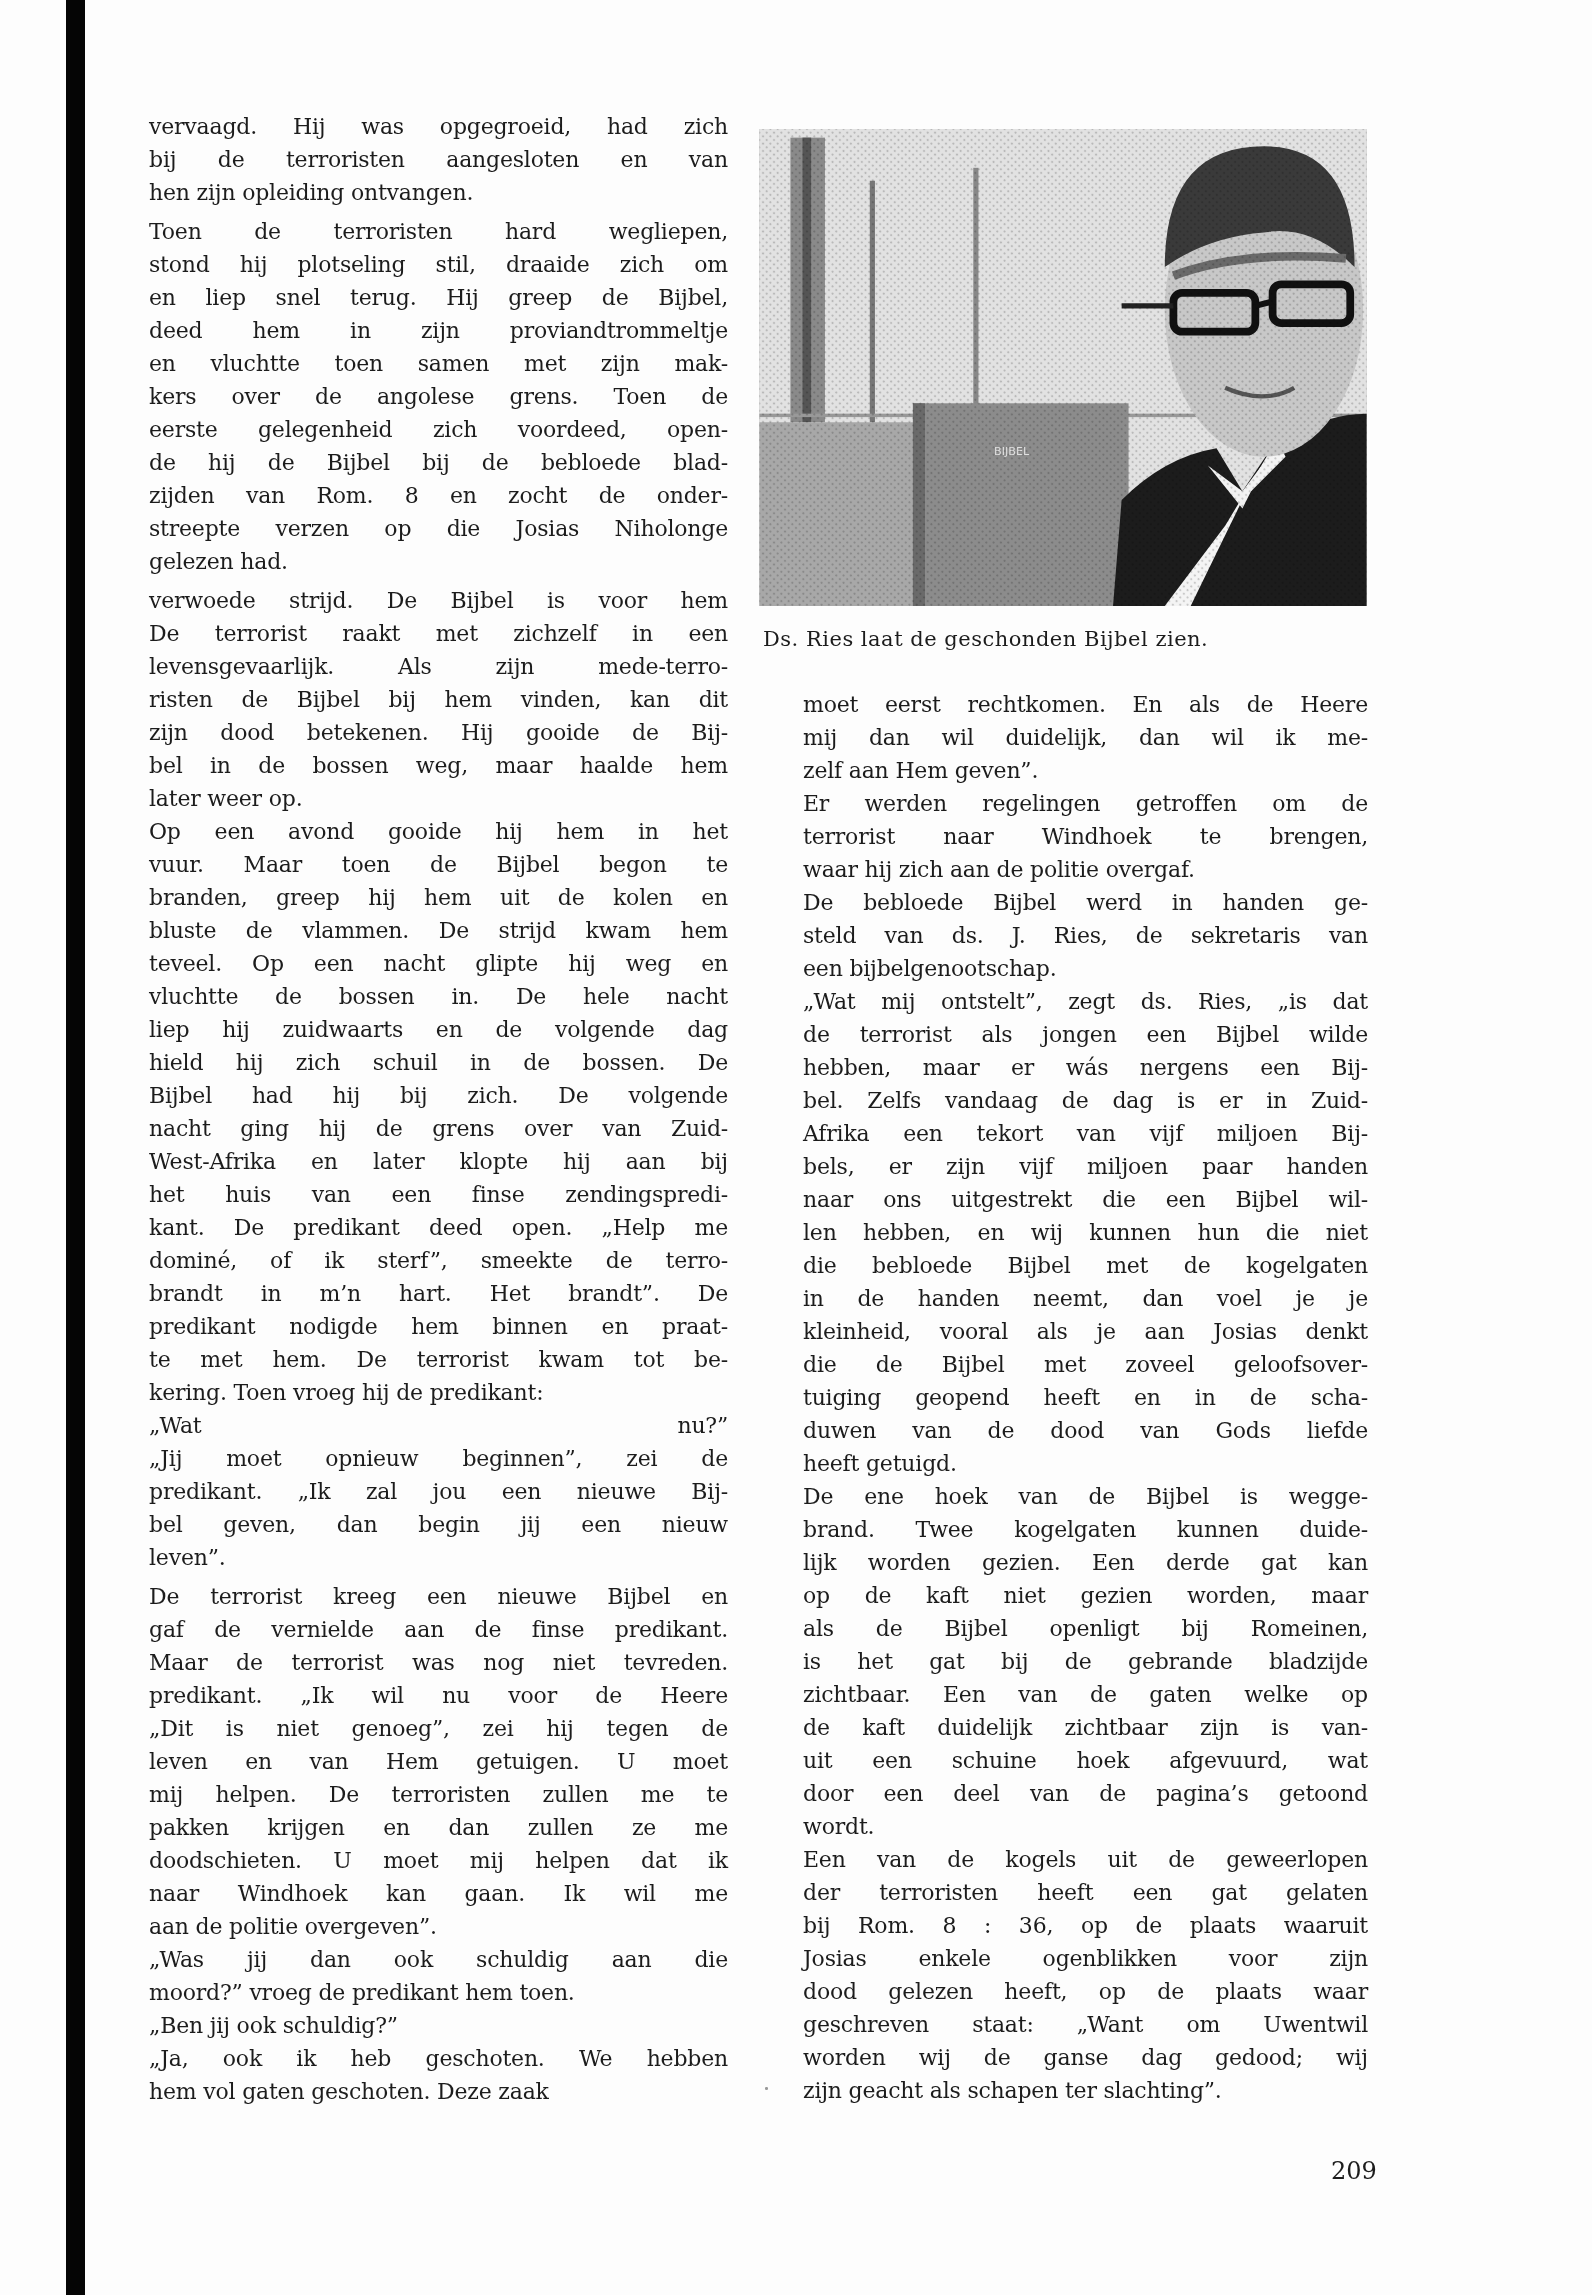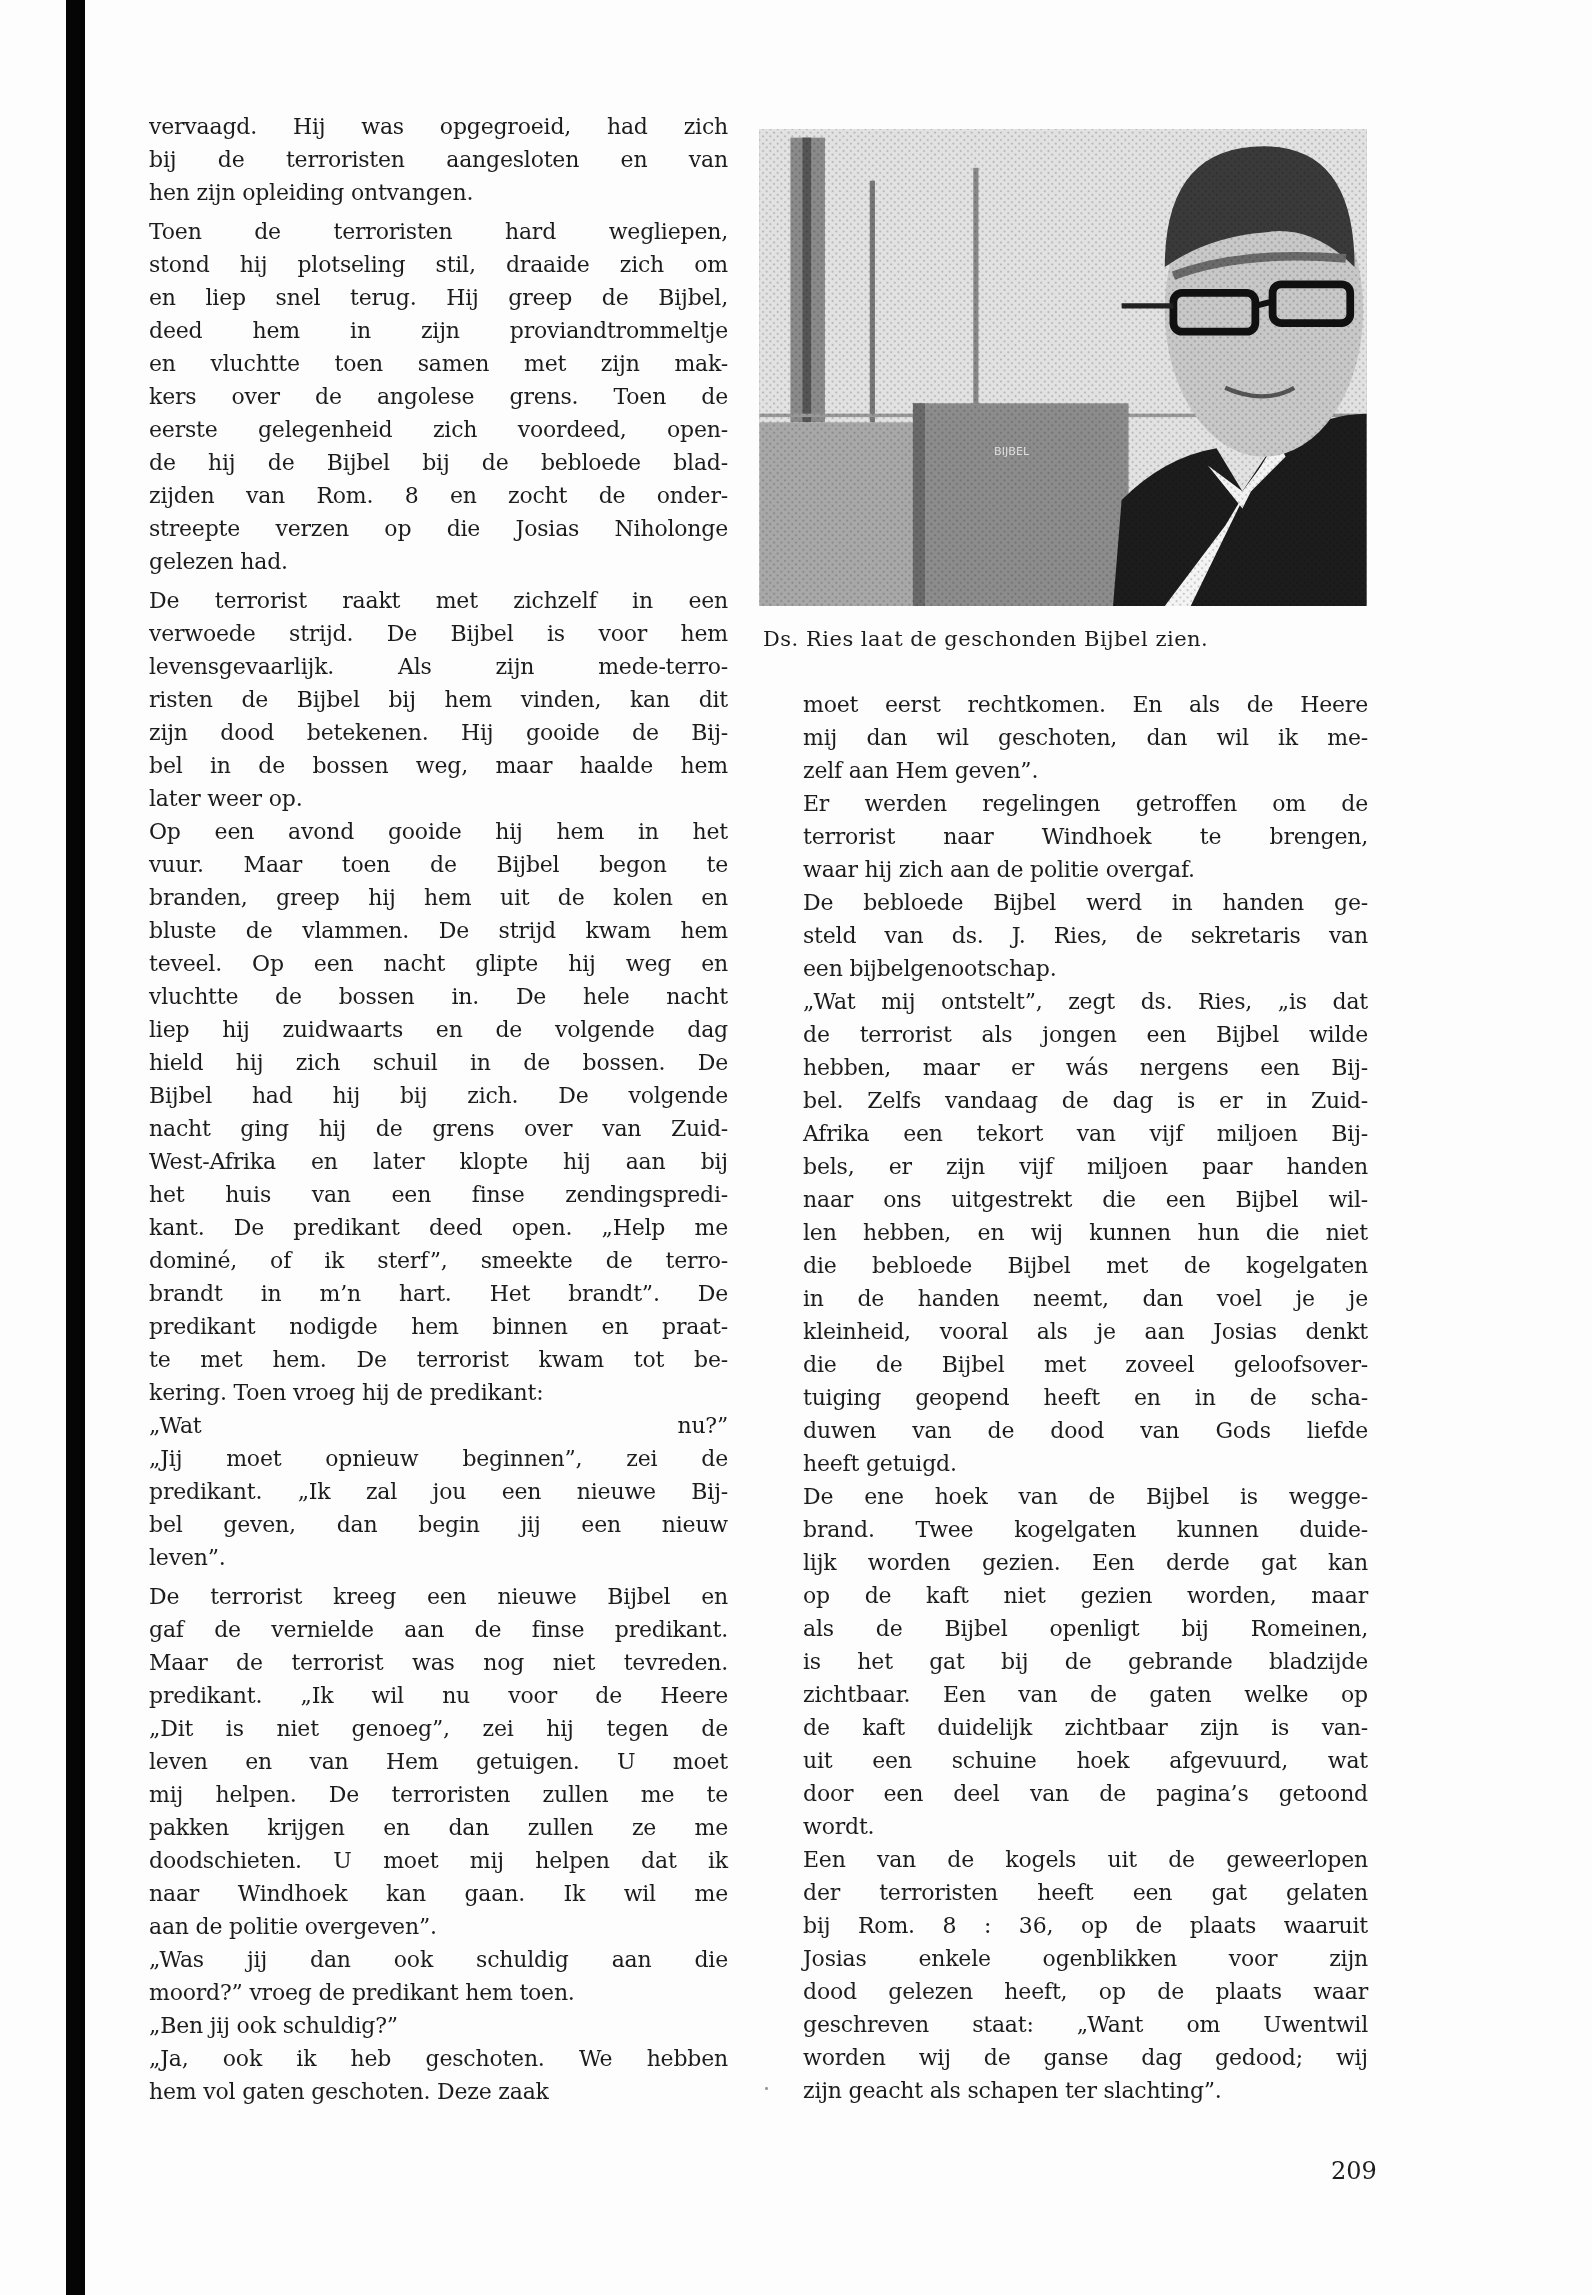--- a/index.html
+++ b/index.html
@@ -47,22 +47,22 @@
       <span class="line">en vluchtte toen samen met zijn mak-</span>
       <span class="line">kers over de angolese grens. Toen de</span>
       <span class="line">eerste gelegenheid zich voordeed, open-</span>
       <span class="line">de hij de Bijbel bij de bebloede blad-</span>
       <span class="line">zijden van Rom. 8 en zocht de onder-</span>
       <span class="line">streepte verzen op die Josias Niholonge</span>
       <span class="line last">gelezen had.</span>
     </div>
   <div class="gap"></div>
   <div>
+      <span class="line">verwoede strijd. De Bijbel is voor hem</span>
       <span class="line">De terrorist raakt met zichzelf in een</span>
-      <span class="line">verwoede strijd. De Bijbel is voor hem</span>
       <span class="line">levensgevaarlijk. Als zijn mede-terro-</span>
       <span class="line">risten de Bijbel bij hem vinden, kan dit</span>
       <span class="line">zijn dood betekenen. Hij gooide de Bij-</span>
       <span class="line">bel in de bossen weg, maar haalde hem</span>
       <span class="line last">later weer op.</span>
       <span class="line">Op een avond gooide hij hem in het</span>
       <span class="line">vuur. Maar toen de Bijbel begon te</span>
       <span class="line">branden, greep hij hem uit de kolen en</span>
       <span class="line">bluste de vlammen. De strijd kwam hem</span>
       <span class="line">teveel. Op een nacht glipte hij weg en</span>
@@ -144,21 +144,21 @@
     <path d="M540 300 Q585 320 620 300" stroke="#555" stroke-width="5" fill="none"></path>
     <rect width="704" height="553" fill="url(#ht)"></rect>
   </svg>
 </div>
 
 <div class="caption">Ds. Ries laat de geschonden Bijbel zien.</div>
 
 <div class="col col-right">
   <div>
       <span class="line">moet eerst rechtkomen. En als de Heere</span>
-      <span class="line">mij dan wil geschoten, dan wil ik me-</span>
+      <span class="line">mij dan wil duidelijk, dan wil ik me-</span>
       <span class="line last">zelf aan Hem geven”.</span>
       <span class="line">Er werden regelingen getroffen om de</span>
       <span class="line">terrorist naar Windhoek te brengen,</span>
       <span class="line last">waar hij zich aan de politie overgaf.</span>
       <span class="line">De bebloede Bijbel werd in handen ge-</span>
       <span class="line">steld van ds. J. Ries, de sekretaris van</span>
       <span class="line last">een bijbelgenootschap.</span>
       <span class="line">„Wat mij ontstelt”, zegt ds. Ries, „is dat</span>
       <span class="line">de terrorist als jongen een Bijbel wilde</span>
       <span class="line">hebben, maar er wás nergens een Bij-</span>

